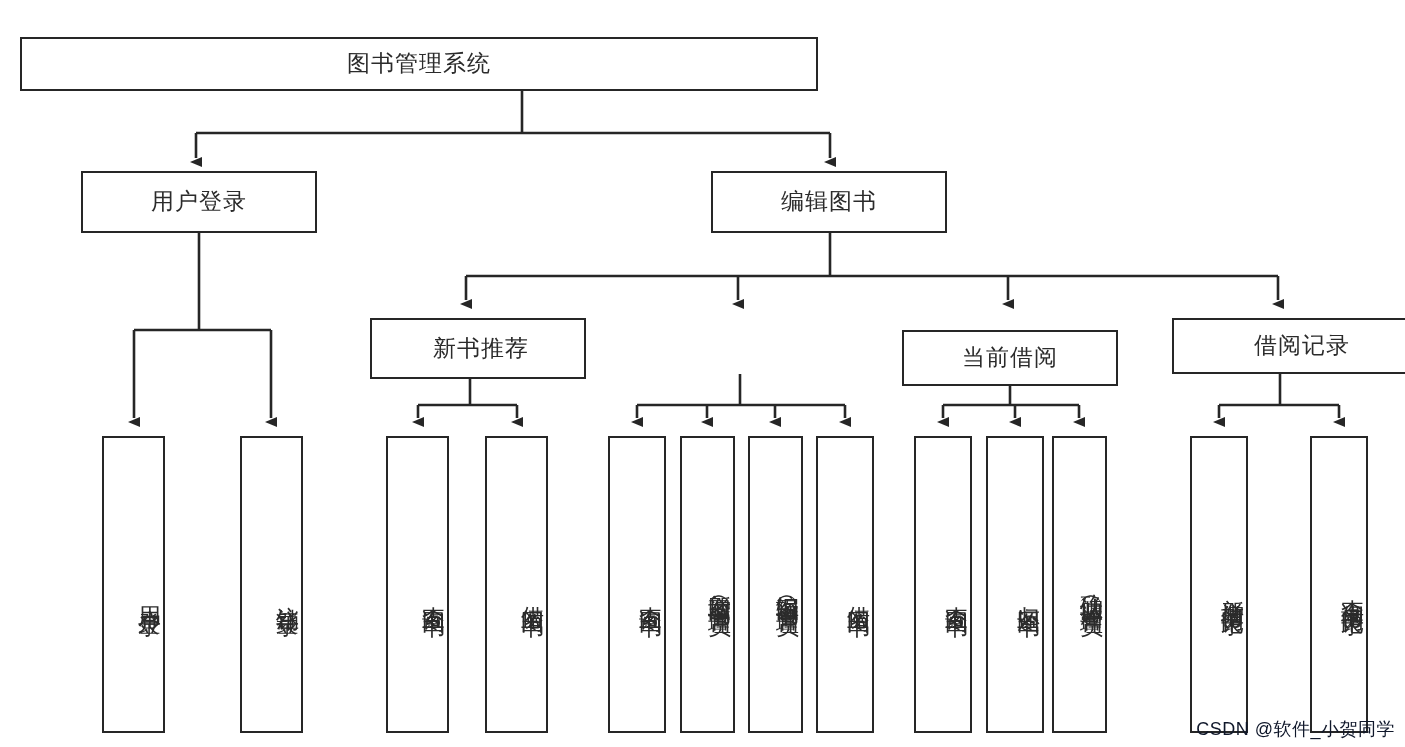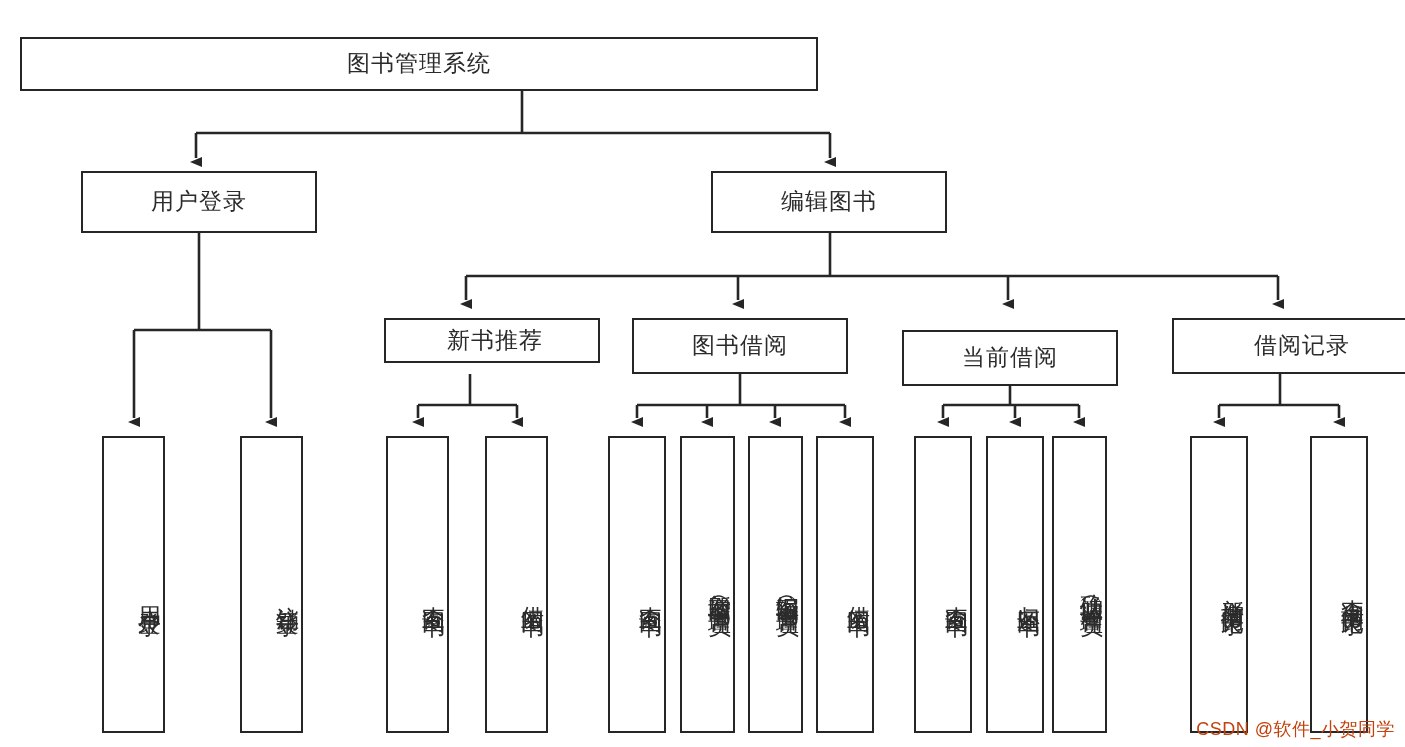--- a/index.html
+++ b/index.html
@@ -52,21 +52,21 @@
   }
   .node .lbl{
     display:block;
     white-space:nowrap;
   }
   #watermark{
     position:absolute;
     right:10px;
     bottom:6px;
     font-size:18px;
-    color:#c2410c;
+    color:#0f172a;
     letter-spacing:0.5px;
     white-space:nowrap;
     user-select:none;
   }
 </style>
 </head>
 <body>
 
 <div id="stage">
 
@@ -124,25 +124,22 @@
     <span class="lbl">图书管理系统</span>
   </div>
 
   <div class="node horiz" style="left:81px;top:171px;width:236px;height:62px;">
     <span class="lbl">用户登录</span>
   </div>
   <div class="node horiz" style="left:711px;top:171px;width:236px;height:62px;">
     <span class="lbl">编辑图书</span>
   </div>
 
-  <div class="node horiz" style="left:384px;top:318px;width:216px;height:45px;padding-left:6px;">
+  <div class="node horiz" style="left:370px;top:318px;width:216px;height:61px;padding-left:6px;">
     <span class="lbl">新书推荐</span>
-  </div>
-  <div class="node horiz" style="left:632px;top:318px;width:216px;height:56px;">
-    <span class="lbl">图书借阅</span>
   </div>
   <div class="node horiz" style="left:902px;top:318px;width:216px;height:56px;margin-top:12px;">
     <span class="lbl">当前借阅</span>
   </div>
   <div class="node horiz" style="left:1172px;top:318px;width:260px;height:56px;">
     <span class="lbl">借阅记录</span>
   </div>
 
   <div class="node vert" style="left:102px;top:436px;width:63px;height:297px;">
     <span class="lbl">用户登录</span>

